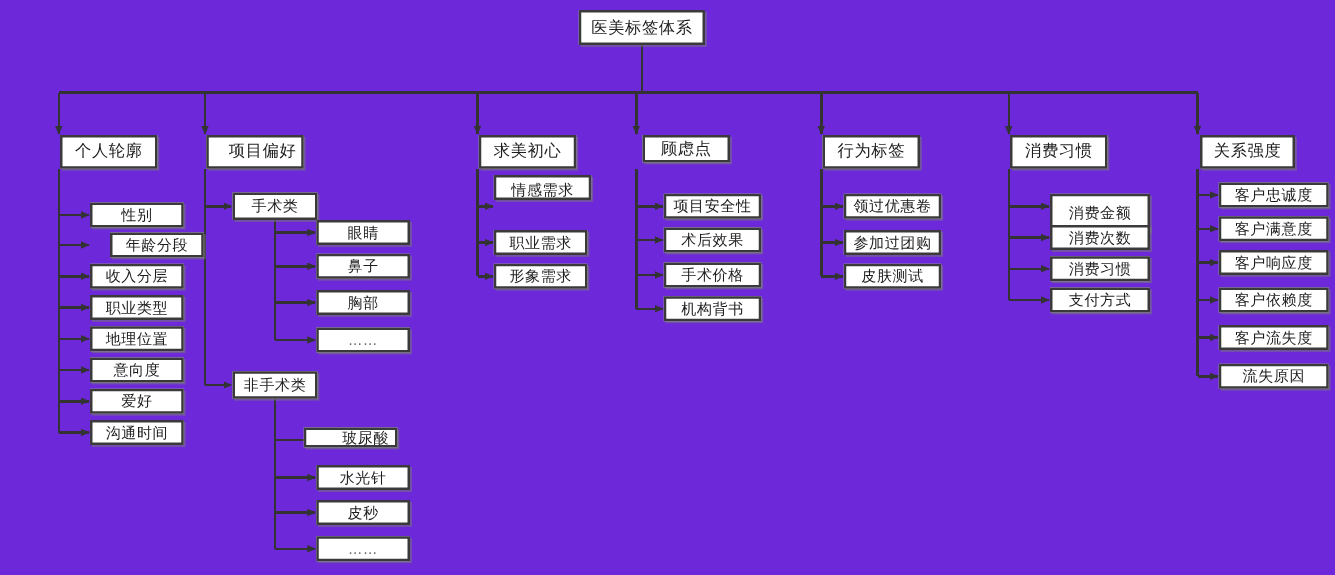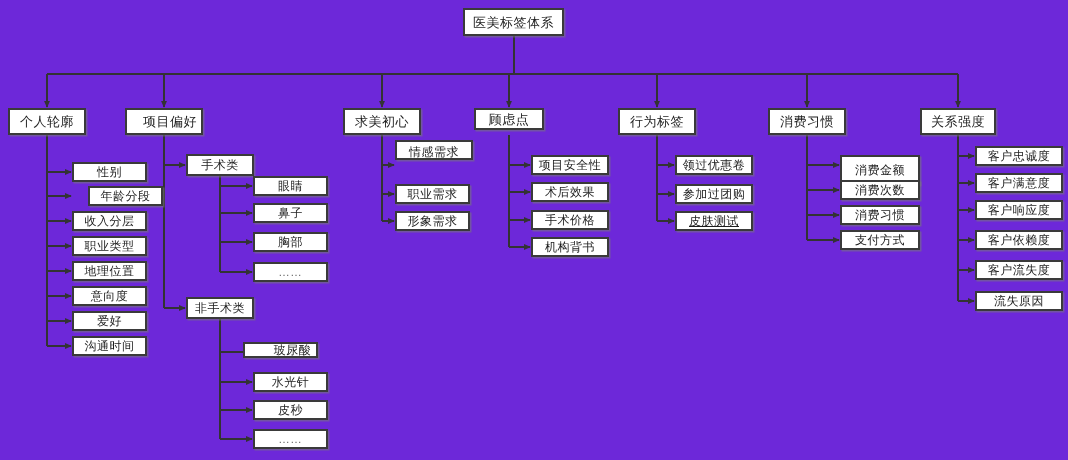--- a/index.html
+++ b/index.html
@@ -39,21 +39,21 @@
     justify-content: center;
     color: #1d1d1d;
     white-space: nowrap;
     letter-spacing: 0.5px;
   }
   .node-label {
     line-height: 1;
     display: block;
   }
   .lvl-root  { font-size: 13px; }
-  .lvl-two   { font-size: 13px; }
+  .lvl-two   { font-size: 13px; margin-left: 40px; }
   .lvl-group { font-size: 12px; }
   .lvl-leaf  { font-size: 12px; }
   .ellipsis-label {
     font-size: 11px;
     letter-spacing: 1px;
     color: #6d6d6d;
   }
 </style>
 </head>
 <body>
@@ -217,21 +217,21 @@
       </div>
       <div class="node-box lvl-two" style="left: 618px; top: 108px; width: 78px; height: 27px;">
         <span class="node-label">行为标签</span>
       </div>
       <div class="node-box lvl-leaf" style="left: 675px; top: 155px; width: 78px; height: 20px;">
         <span class="node-label">领过优惠卷</span>
       </div>
       <div class="node-box lvl-leaf" style="left: 675px; top: 184px; width: 78px; height: 20px;">
         <span class="node-label">参加过团购</span>
       </div>
-      <div class="node-box lvl-leaf" style="left: 675px; top: 211px; width: 78px; height: 20px; text-decoration: underline;">
+      <div class="node-box lvl-leaf" style="left: 675px; top: 211px; width: 78px; height: 20px;">
         <span class="node-label">皮肤测试</span>
       </div>
       <div class="node-box lvl-two" style="left: 768px; top: 108px; width: 78px; height: 27px;">
         <span class="node-label">消费习惯</span>
       </div>
       <div class="node-box lvl-leaf" style="left: 840px; top: 155px; width: 80px; height: 30px;">
         <span class="node-label">消费金额</span>
       </div>
       <div class="node-box lvl-leaf" style="left: 840px; top: 180px; width: 80px; height: 20px;">
         <span class="node-label">消费次数</span>

